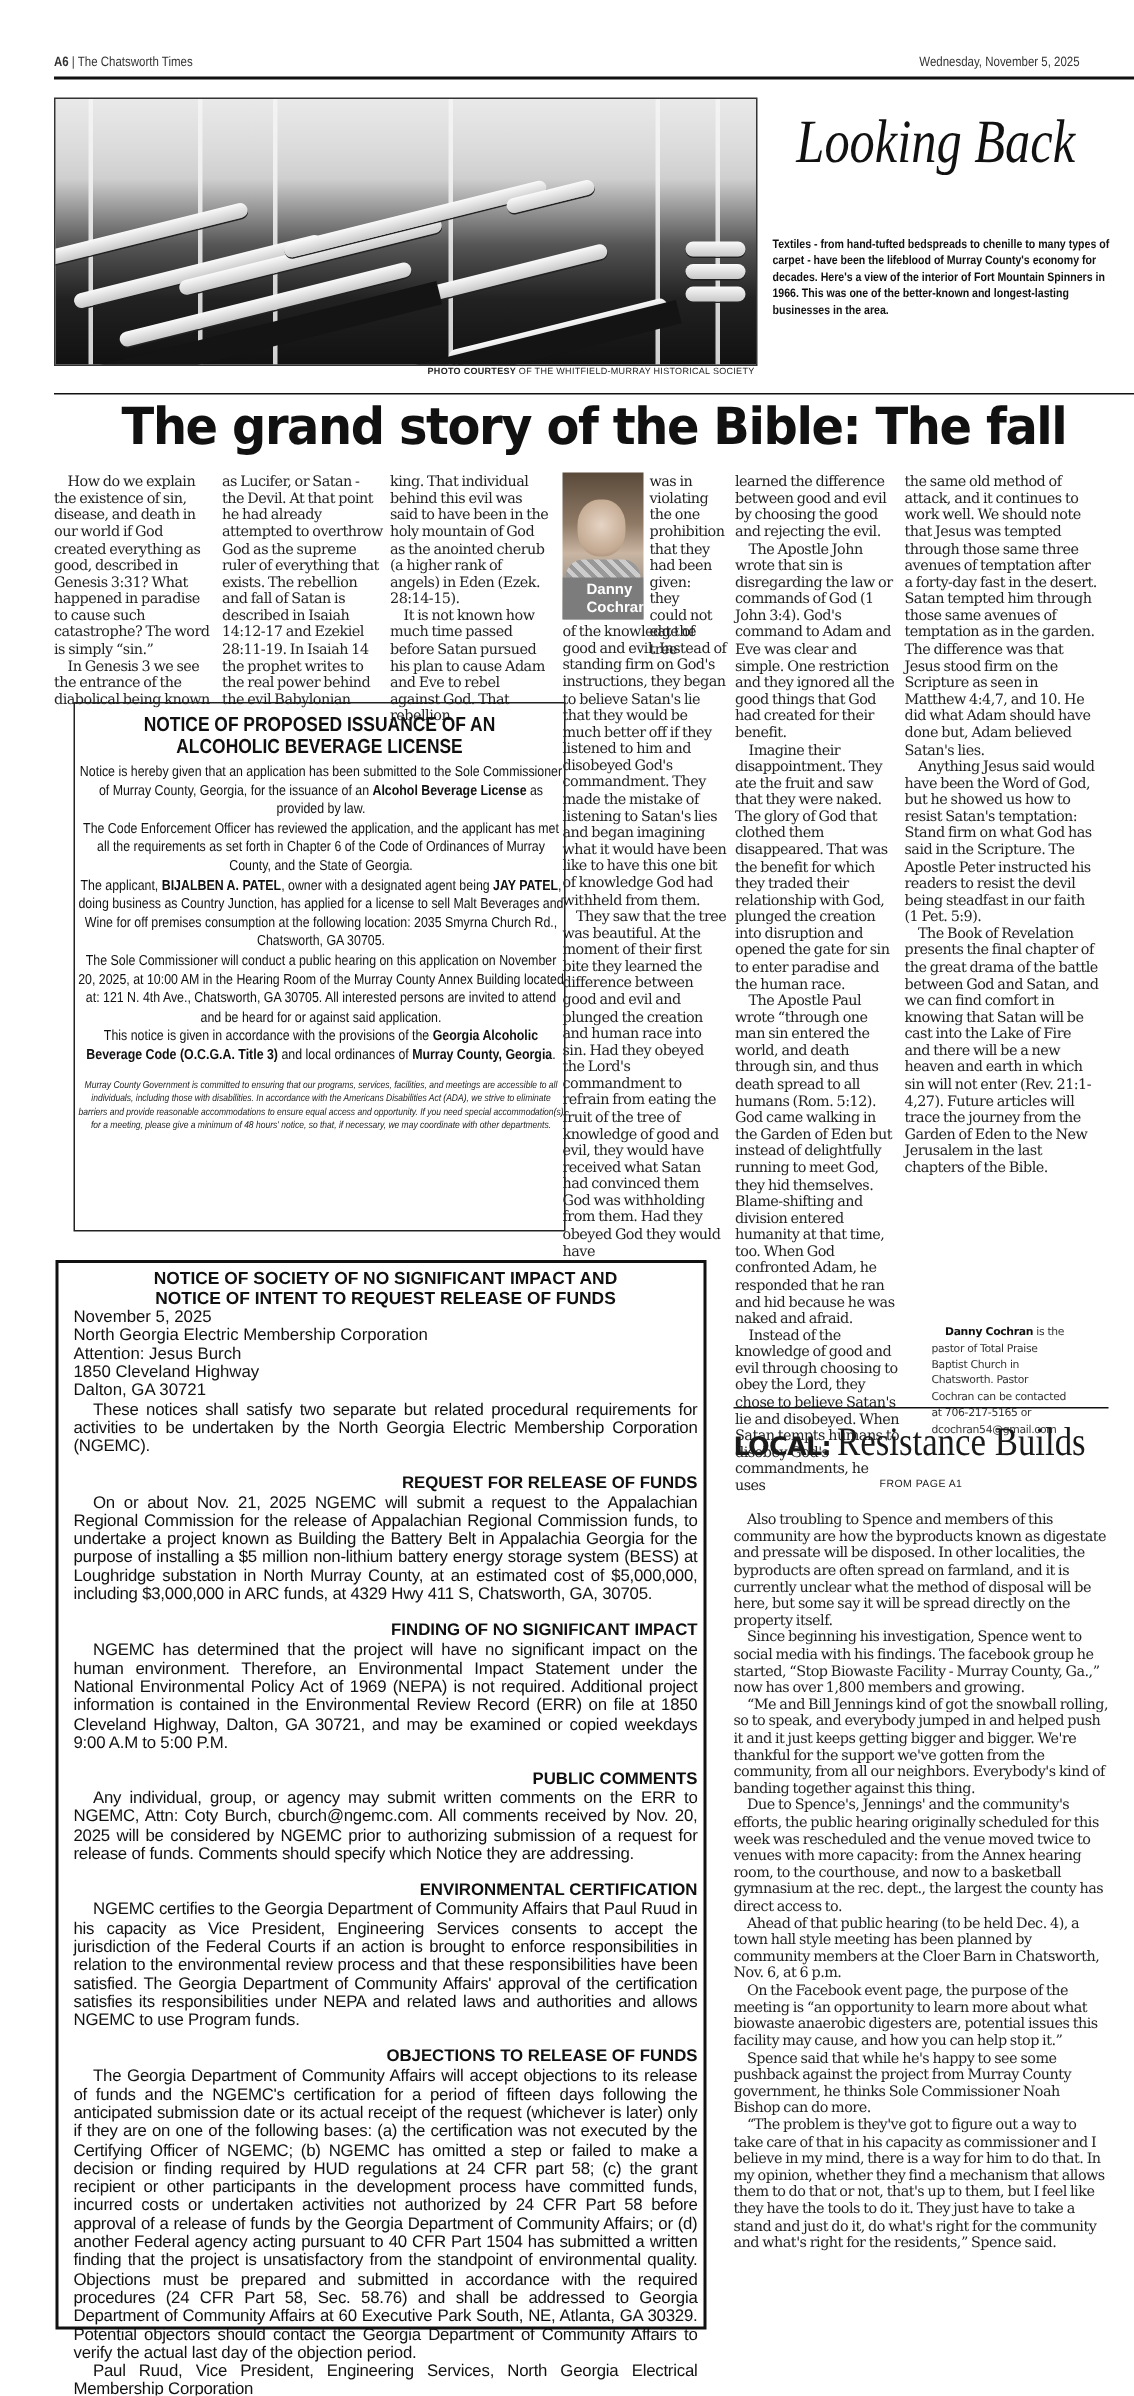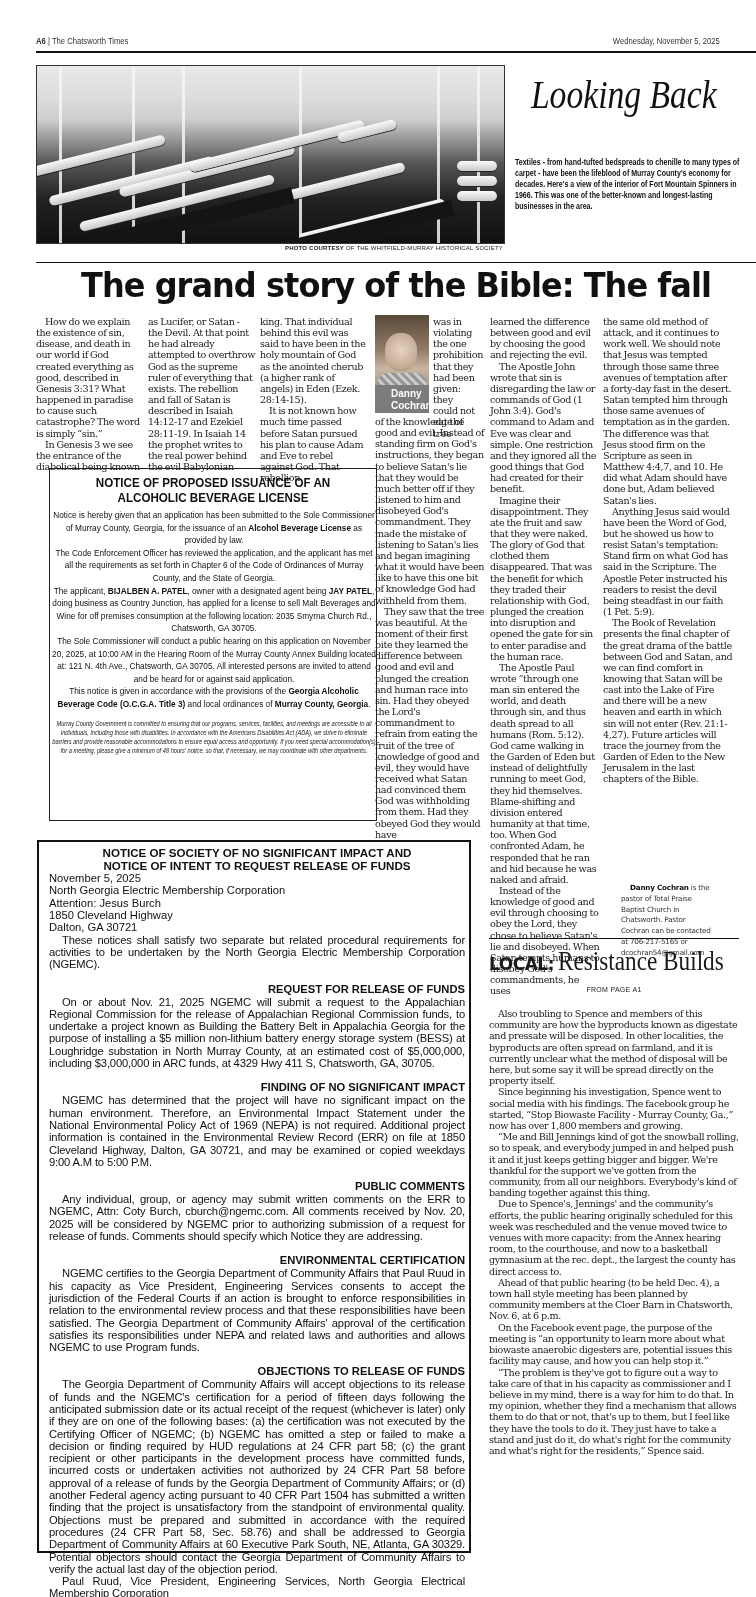--- a/index.html
+++ b/index.html
@@ -190,14 +190,15 @@
   <span id="local-title">Resistance Builds</span>
 </div>
 <div id="local-from" class="abs">FROM PAGE A1</div>
 <div id="local-body" class="col">
   <p>Also troubling to Spence and members of this community are how the byproducts known as digestate and pressate will be disposed. In other localities, the byproducts are often spread on farmland, and it is currently unclear what the method of disposal will be here, but some say it will be spread directly on the property itself.</p>
   <p>Since beginning his investigation, Spence went to social media with his findings. The facebook group he started, “Stop Biowaste Facility - Murray County, Ga.,” now has over 1,800 members and growing.</p>
   <p>“Me and Bill Jennings kind of got the snowball rolling, so to speak, and everybody jumped in and helped push it and it just keeps getting bigger and bigger. We're thankful for the support we've gotten from the community, from all our neighbors. Everybody's kind of banding together against this thing.</p>
   <p>Due to Spence's, Jennings' and the community's efforts, the public hearing originally scheduled for this week was rescheduled and the venue moved twice to venues with more capacity: from the Annex hearing room, to the courthouse, and now to a basketball gymnasium at the rec. dept., the largest the county has direct access to.</p>
   <p>Ahead of that public hearing (to be held Dec. 4), a town hall style meeting has been planned by community members at the Cloer Barn in Chatsworth, Nov. 6, at 6 p.m.</p>
   <p>On the Facebook event page, the purpose of the meeting is “an opportunity to learn more about what biowaste anaerobic digesters are, potential issues this facility may cause, and how you can help stop it.”</p>
+  <p>Spence said that while he's happy to see some pushback against the project from Murray County government, he thinks Sole Commissioner Noah Bishop can do more.</p>
   <p>“The problem is they've got to figure out a way to take care of that in his capacity as commissioner and I believe in my mind, there is a way for him to do that. In my opinion, whether they find a mechanism that allows them to do that or not, that's up to them, but I feel like they have the tools to do it. They just have to take a stand and just do it, do what's right for the community and what's right for the residents,” Spence said.</p>
 </div>
 
 </body></html>

